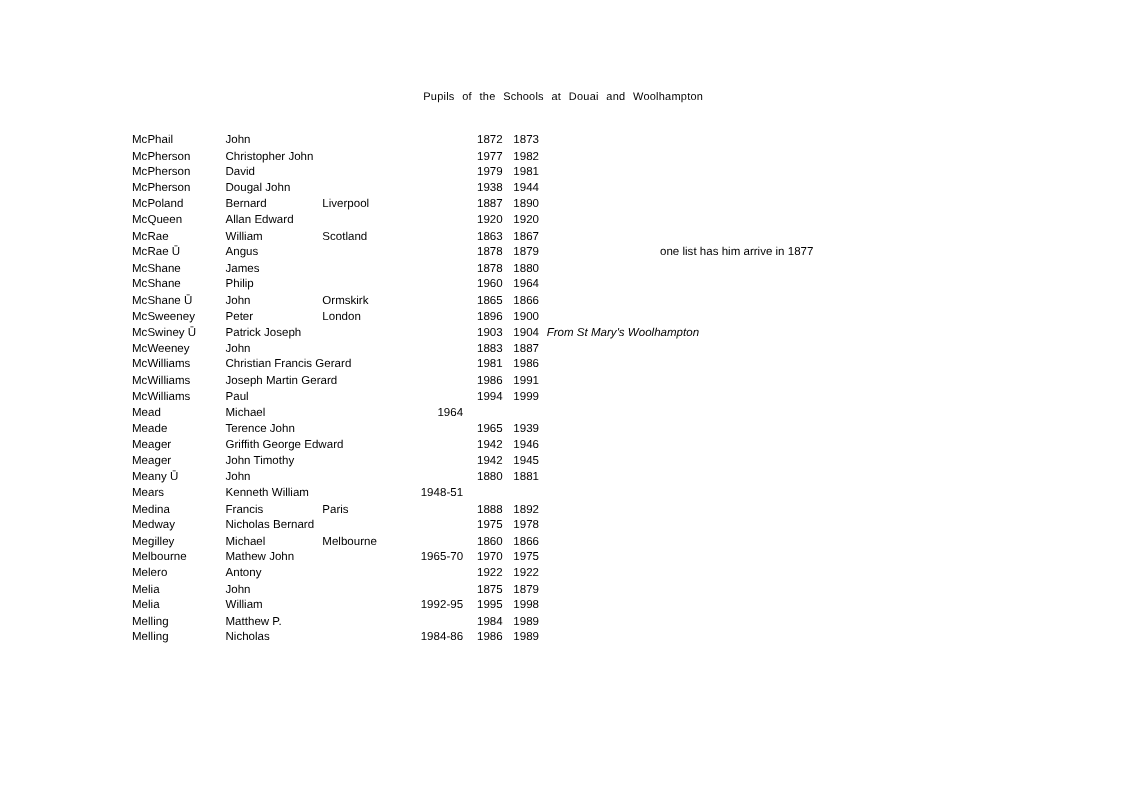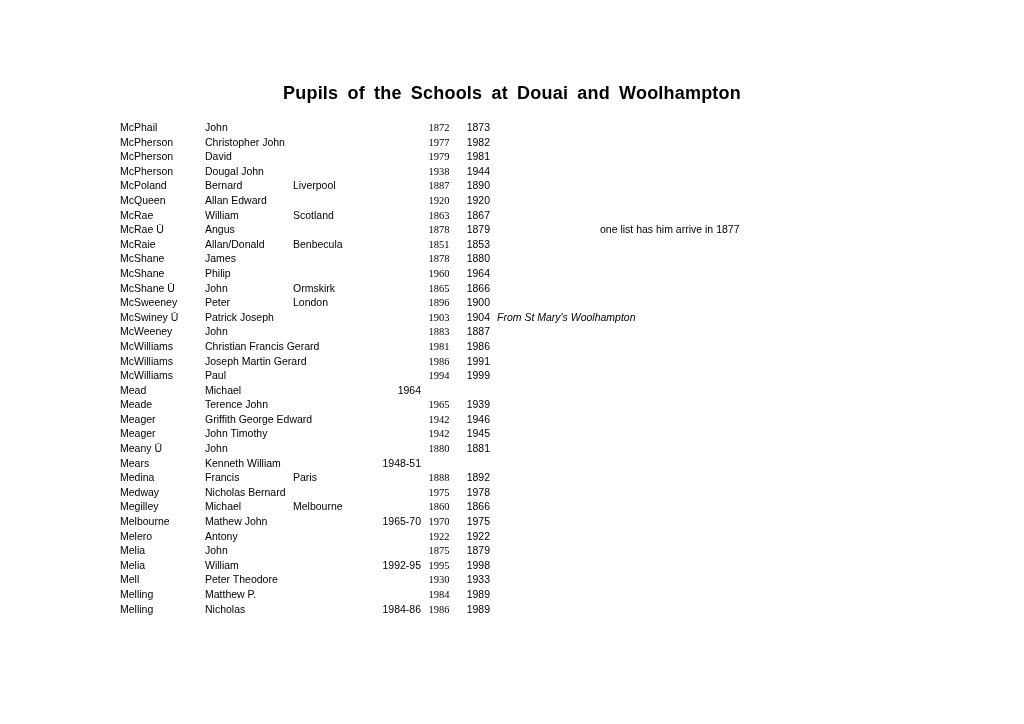--- a/index.html
+++ b/index.html
@@ -16,22 +16,22 @@
     font-family: "Liberation Sans", sans-serif;
     overflow: hidden;
   }
   .title {
     position: absolute;
     top: 83px;
     left: 0;
     width: 100%;
     margin: 0;
     text-align: center;
-    font-size: 18px;
-    font-weight: bold;
+    font-size: 10px;
+    font-weight: normal;
     word-spacing: 4px;
     letter-spacing: 0.2px;
   }
   .rows {
     position: absolute;
     top: 121px;
     left: 0;
     width: 100%;
   }
   .row {
@@ -43,21 +43,21 @@
     position: absolute;
     top: 0;
     font-size: 10.5px;
     line-height: 13px;
     white-space: nowrap;
   }
   .c-surname   { left: 120px; }
   .c-forename  { left: 205px; }
   .c-place     { left: 293px; }
   .c-prep      { left: 331px; width: 90px; text-align: right; }
-  .c-y1        { left: 421px; width: 36px; text-align: center; font-family: Liberation Serif, serif; }
+  .c-y1        { left: 421px; width: 36px; text-align: right; }
   .c-y2        { left: 457px; width: 33px; text-align: right; }
   .c-note      { left: 497px; font-style: italic; }
   .c-noteright { left: 600px; }
 </style>
 </head>
 <body>
 
 <div class="page">
   <h1 class="title">Pupils of the Schools at Douai and Woolhampton</h1>
   <div class="rows" id="rows-container">
@@ -142,30 +142,20 @@
     <span class="cell c-surname">McRae Ū</span>
     <span class="cell c-forename">Angus</span>
     <span class="cell c-place"></span>
     <span class="cell c-prep"></span>
     <span class="cell c-y1">1878</span>
     <span class="cell c-y2">1879</span>
     <span class="cell c-note"></span>
     <span class="cell c-noteright">one list has him arrive in 1877</span>
   </div>
 
-  <div class="row">
-    <span class="cell c-surname">McRaie</span>
-    <span class="cell c-forename">Allan/Donald</span>
-    <span class="cell c-place">Benbecula</span>
-    <span class="cell c-prep"></span>
-    <span class="cell c-y1">1851</span>
-    <span class="cell c-y2">1853</span>
-    <span class="cell c-note"></span>
-    <span class="cell c-noteright"></span>
-  </div>
 
   <div class="row">
     <span class="cell c-surname">McShane</span>
     <span class="cell c-forename">James</span>
     <span class="cell c-place"></span>
     <span class="cell c-prep"></span>
     <span class="cell c-y1">1878</span>
     <span class="cell c-y2">1880</span>
     <span class="cell c-note"></span>
     <span class="cell c-noteright"></span>
@@ -396,30 +386,20 @@
     <span class="cell c-surname">Melia</span>
     <span class="cell c-forename">William</span>
     <span class="cell c-place"></span>
     <span class="cell c-prep">1992-95</span>
     <span class="cell c-y1">1995</span>
     <span class="cell c-y2">1998</span>
     <span class="cell c-note"></span>
     <span class="cell c-noteright"></span>
   </div>
 
-  <div class="row">
-    <span class="cell c-surname">Mell</span>
-    <span class="cell c-forename">Peter Theodore</span>
-    <span class="cell c-place"></span>
-    <span class="cell c-prep"></span>
-    <span class="cell c-y1">1930</span>
-    <span class="cell c-y2">1933</span>
-    <span class="cell c-note"></span>
-    <span class="cell c-noteright"></span>
-  </div>
 
   <div class="row">
     <span class="cell c-surname">Melling</span>
     <span class="cell c-forename">Matthew P.</span>
     <span class="cell c-place"></span>
     <span class="cell c-prep"></span>
     <span class="cell c-y1">1984</span>
     <span class="cell c-y2">1989</span>
     <span class="cell c-note"></span>
     <span class="cell c-noteright"></span>

